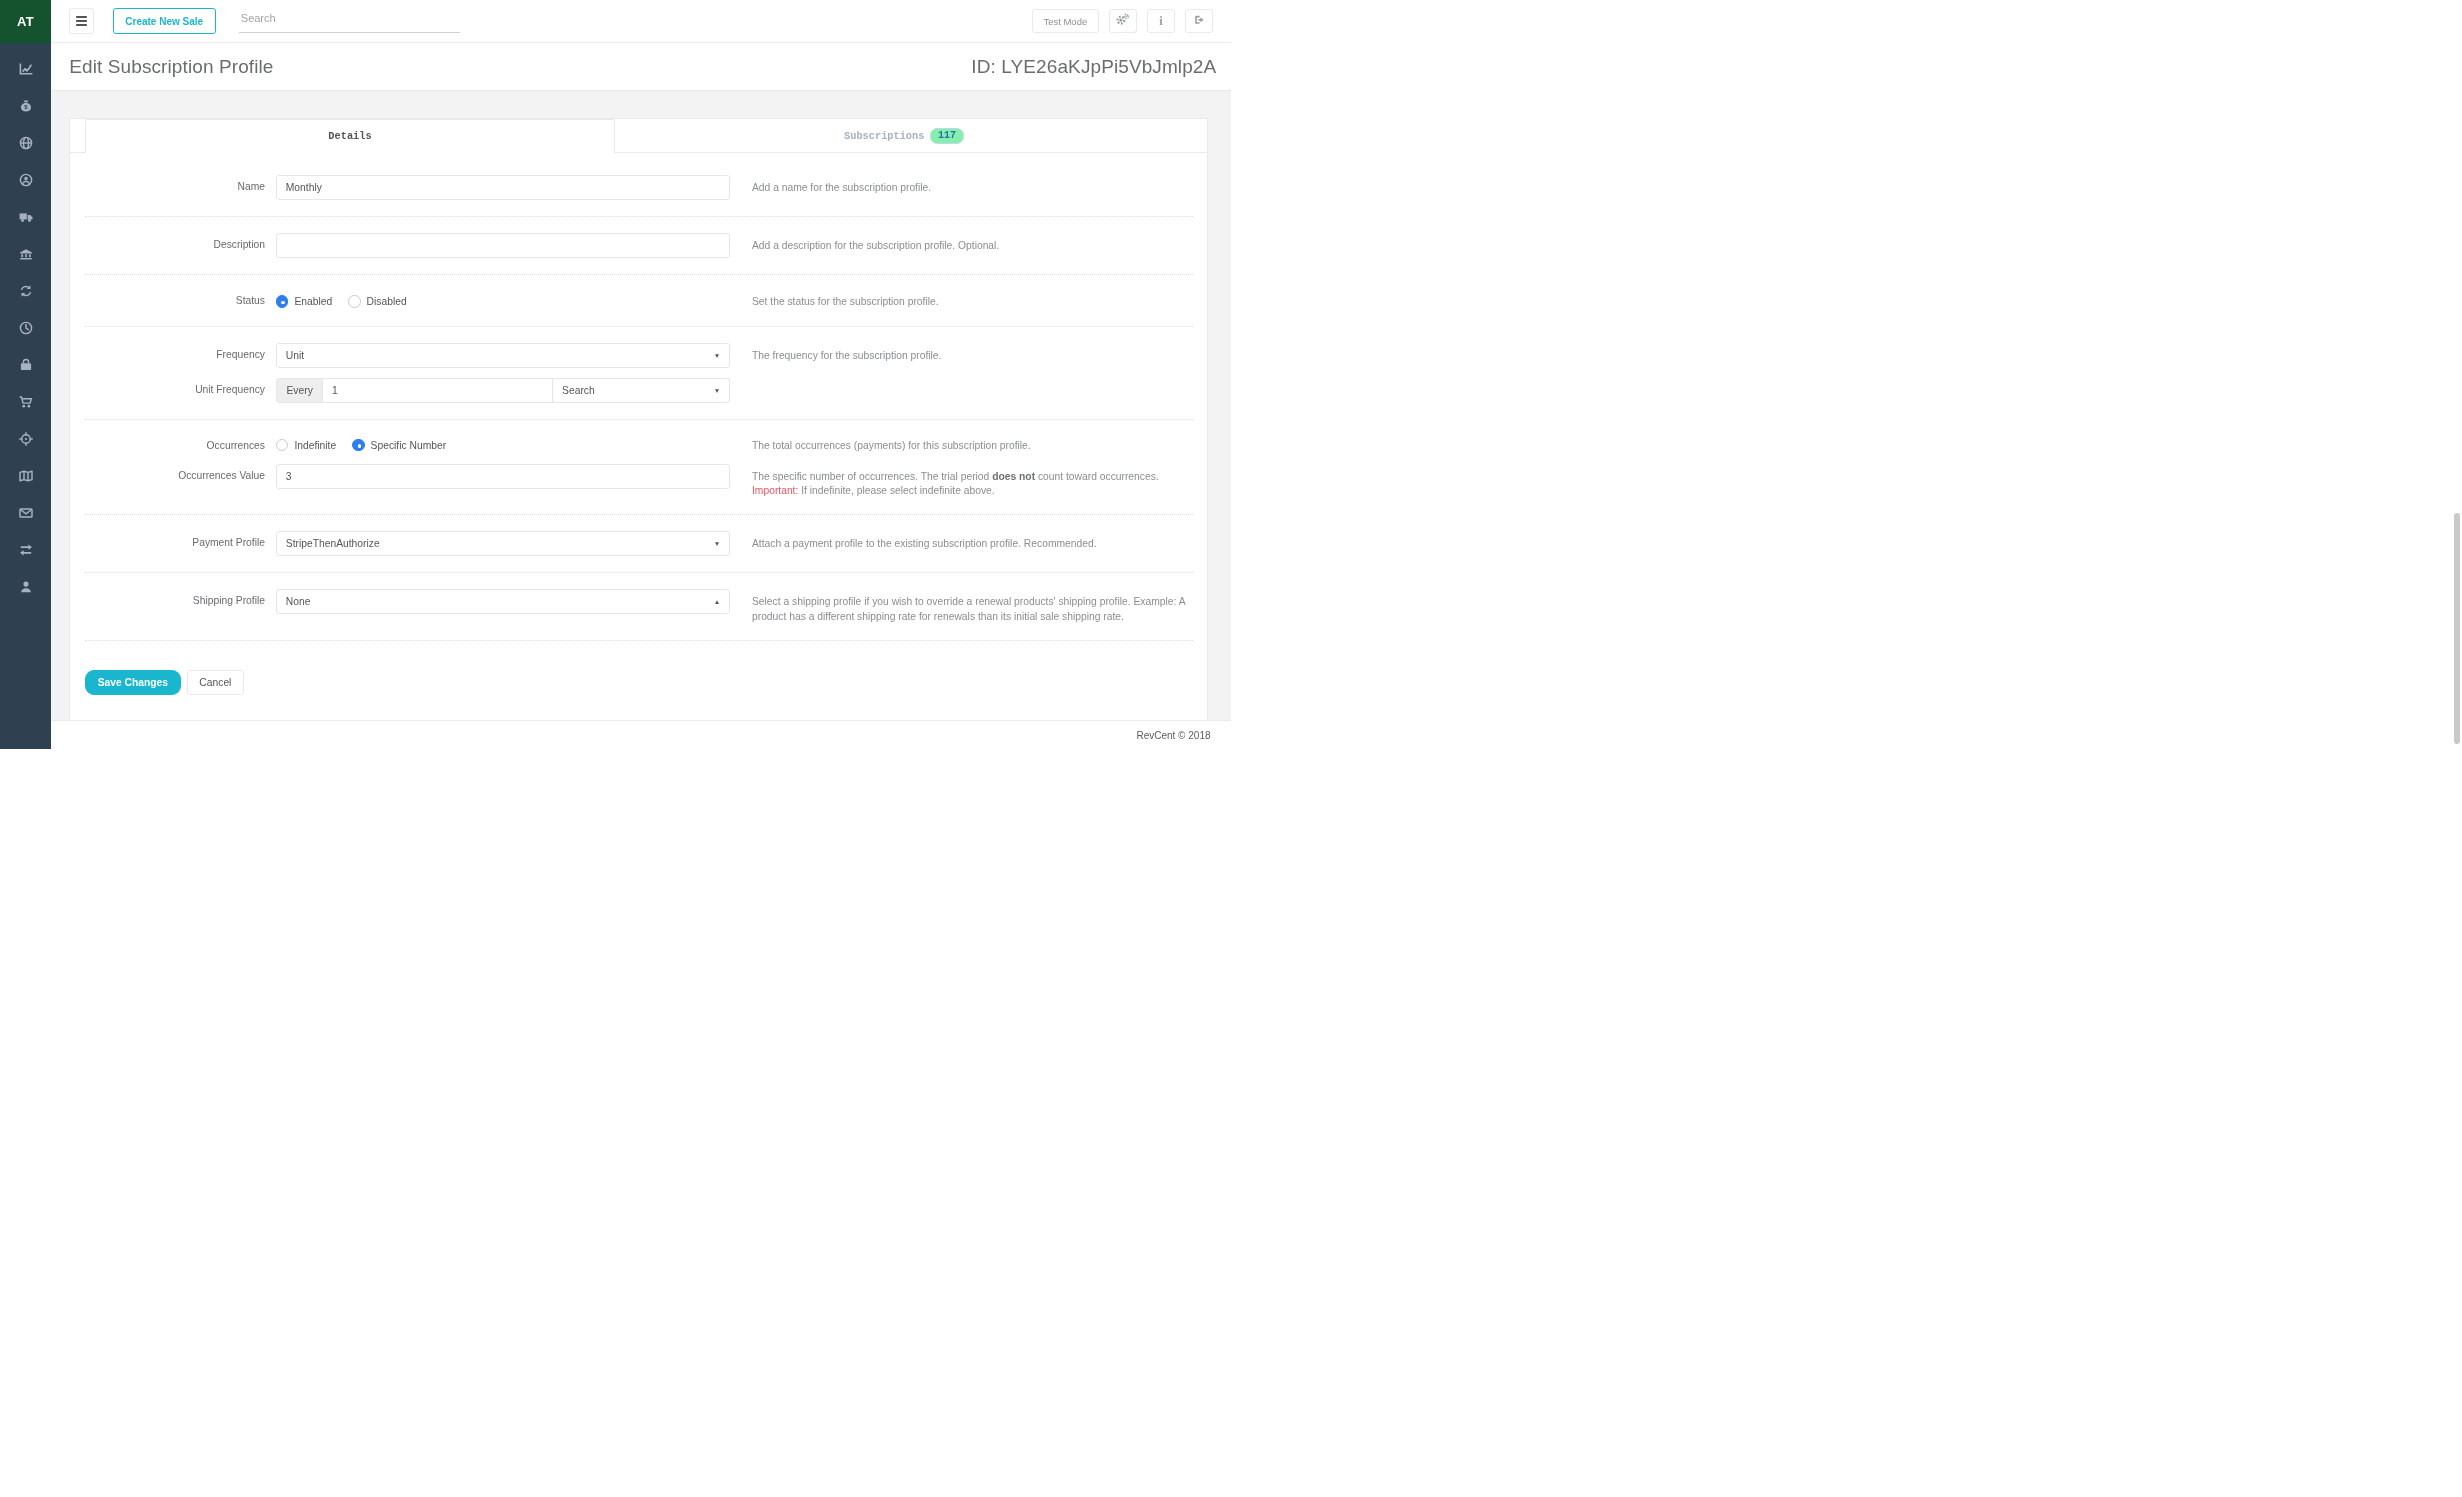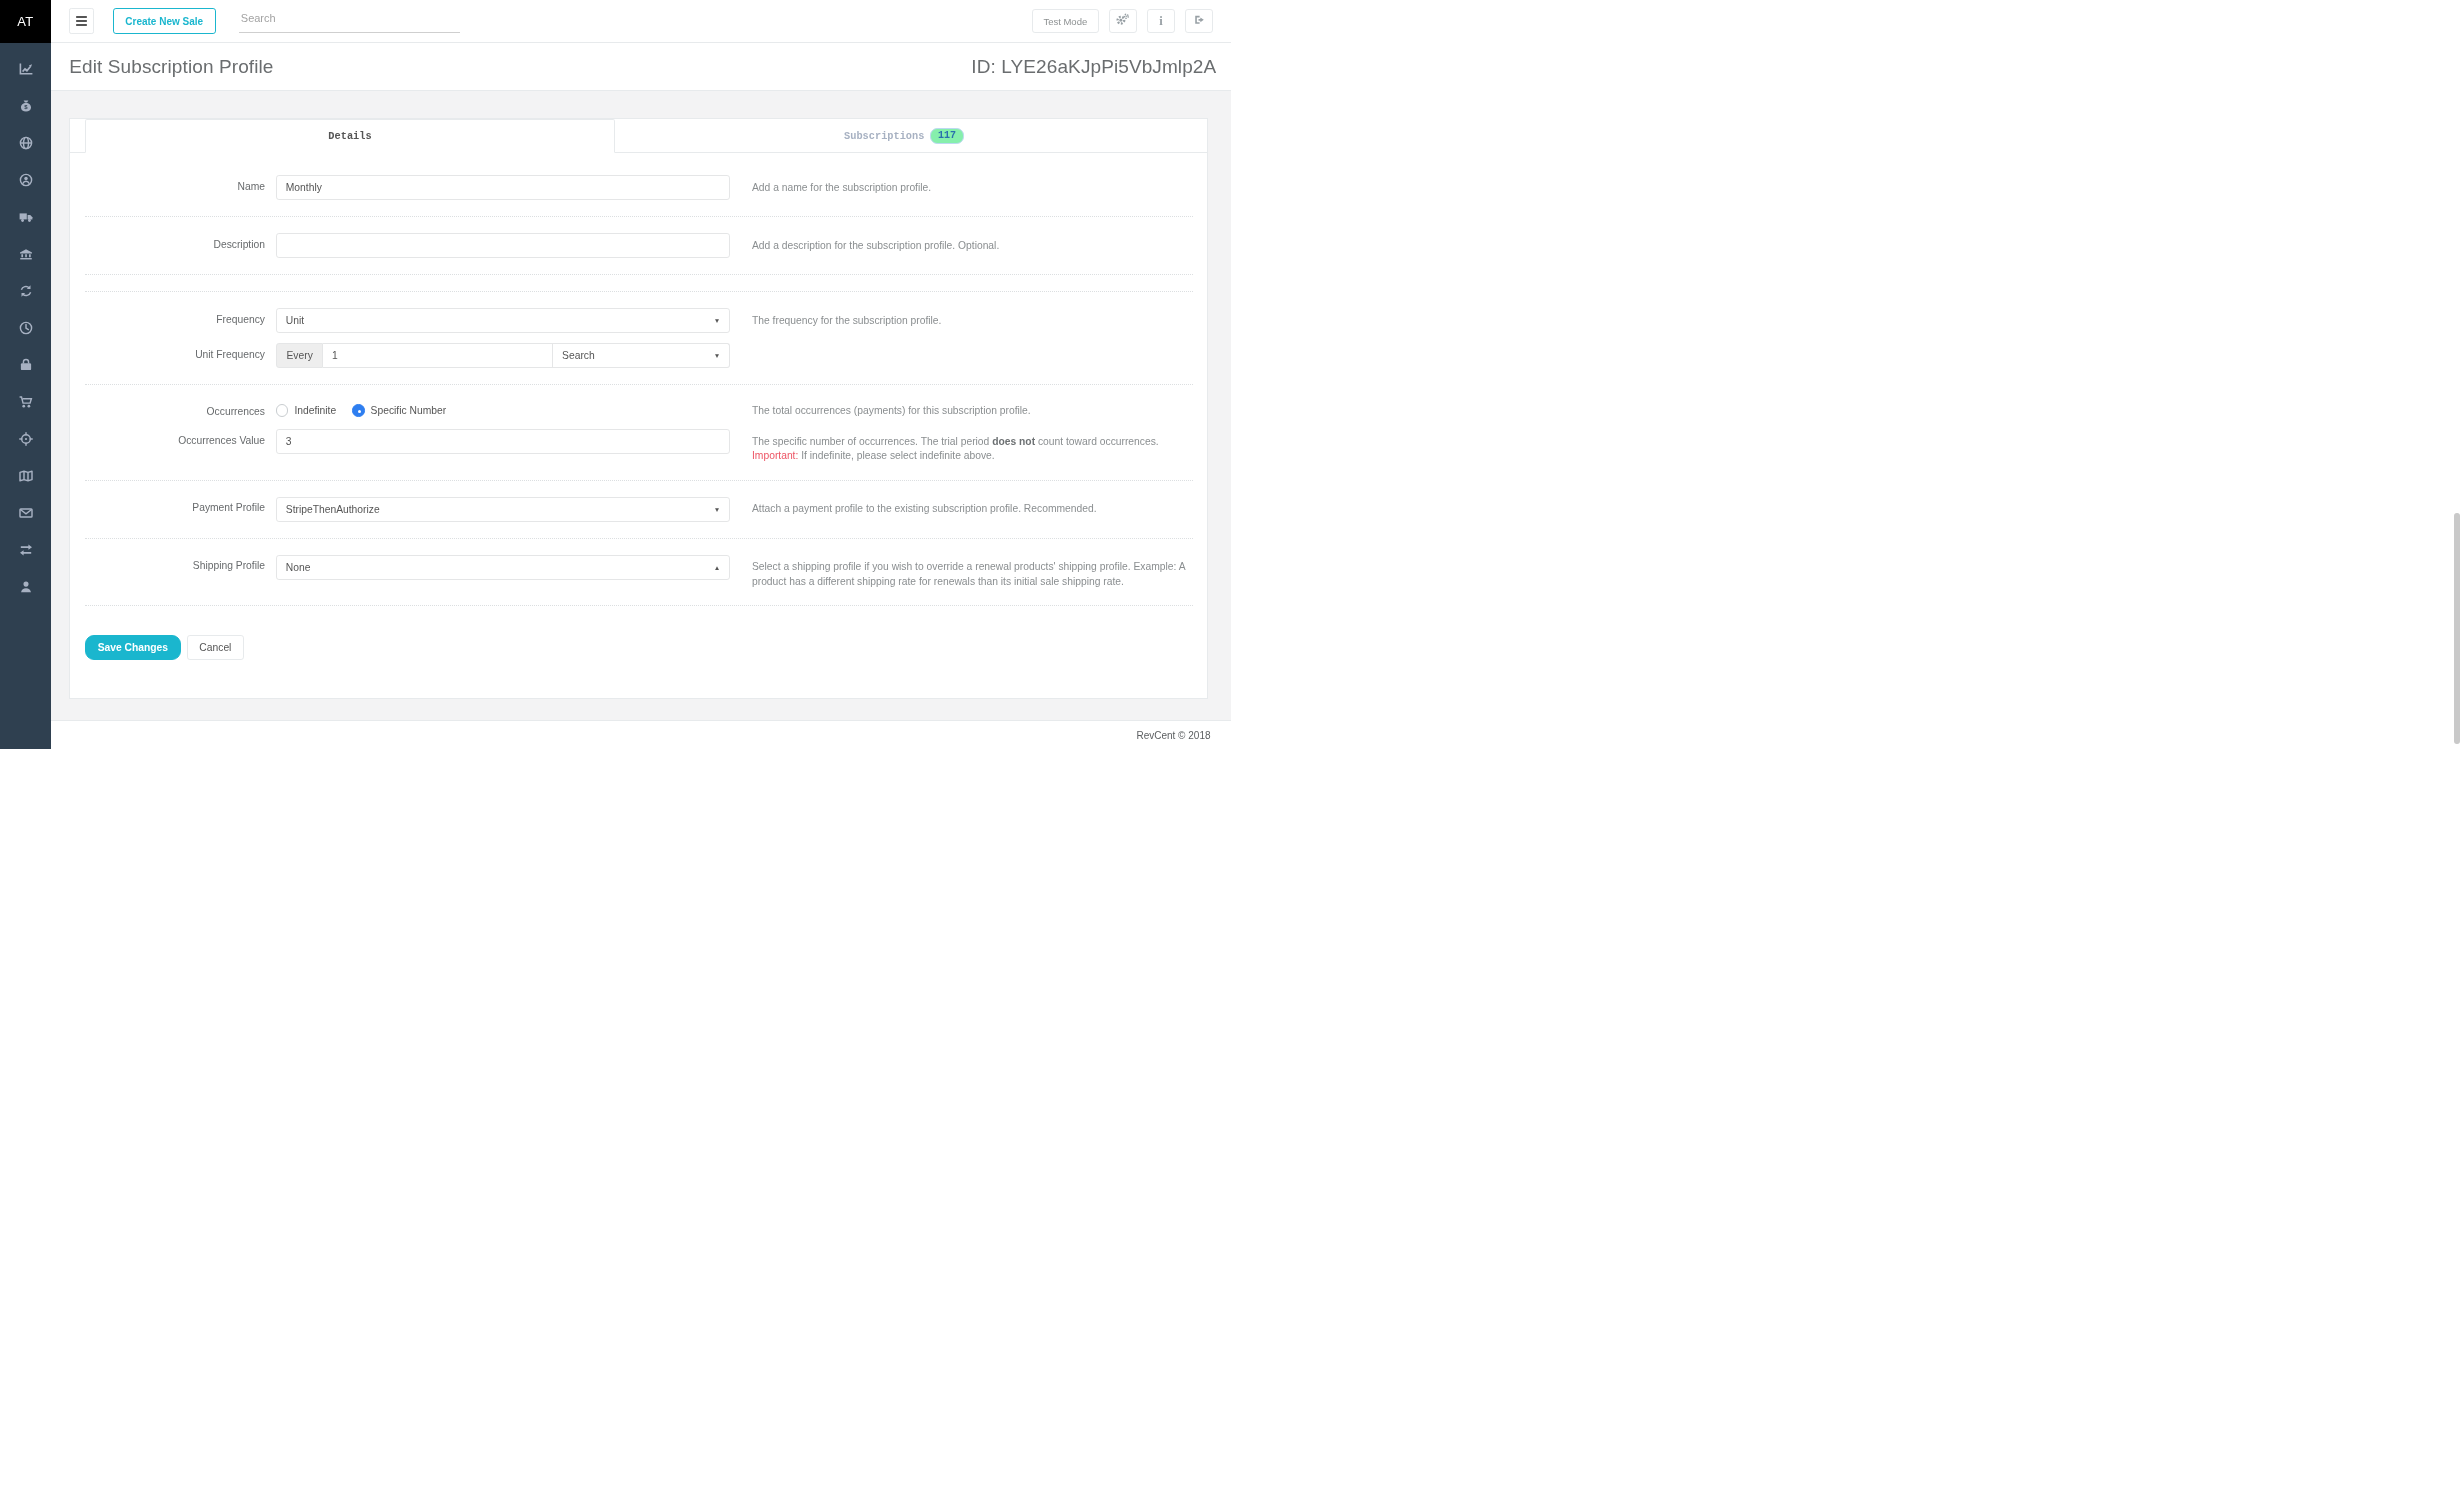--- a/index.html
+++ b/index.html
@@ -3,21 +3,21 @@
 <meta charset="utf-8">
 <style>
   * { margin:0; padding:0; box-sizing:border-box; }
   html,body { width:1231px; height:749px; overflow:hidden; background:#fff;
     font-family:"Liberation Sans","DejaVu Sans",sans-serif; font-size:10.3px; color:#676a6c; }
   .app { display:flex; width:100%; height:100%; }
 
   
   .sidebar { width:51px; background:#2f4050; flex:0 0 51px; display:flex; flex-direction:column; }
   .logo { height:43px; display:flex; align-items:center; justify-content:center;
-    color:#fff; font-weight:normal; font-size:13px; letter-spacing:0.4px; background:#000000; }
+    color:#fff; font-weight:bold; font-size:13px; letter-spacing:0.4px; background:#14532d; }
   .nav { padding-top:8.8px; display:flex; flex-direction:column; }
   .nav-item { height:37px; display:flex; align-items:center; justify-content:center; cursor:pointer; }
   .nav-item svg { width:16px; height:16px; }
   .ic { fill:#a7b1c2; }
   .ic-s { fill:none; stroke:#a7b1c2; stroke-width:1.8; }
 
   
   .main { flex:1; display:flex; flex-direction:column; min-width:0; position:relative; }
 
   .topbar { height:43px; background:#fff; border-bottom:0.7px solid #e7eaec;
@@ -268,20 +268,36 @@
           </div>
           <div class="sep"></div>
 
           <div class="form-row">
             <div class="col-label">Description</div>
             <div class="col-input"><input class="tb" value="" style=""></div>
             <div class="col-help">Add a description for the subscription profile. Optional.</div>
           </div>
           <div class="sep"></div>
 
+          <div class="form-row">
+            <div class="col-label" style="padding-top:4.4px">Status</div>
+            <div class="col-input">
+              <div class="radio-line">
+                <span class="radio-opt">
+                  <span class="rdot checked"></span>
+                  <span>Enabled</span>
+                </span>
+                <span class="radio-opt">
+                  <span class="rdot"></span>
+                  <span>Disabled</span>
+                </span>
+              </div>
+            </div>
+            <div class="col-help" style="padding-top:4.4px">Set the status for the subscription profile.</div>
+          </div>
           <div class="sep"></div>
 
           <div class="form-row stack">
             <div class="col-label">Frequency</div>
             <div class="col-input">
               <div class="select">
                 <span>Unit</span>
                 <span class="caret">▼</span>
               </div>
             </div>

